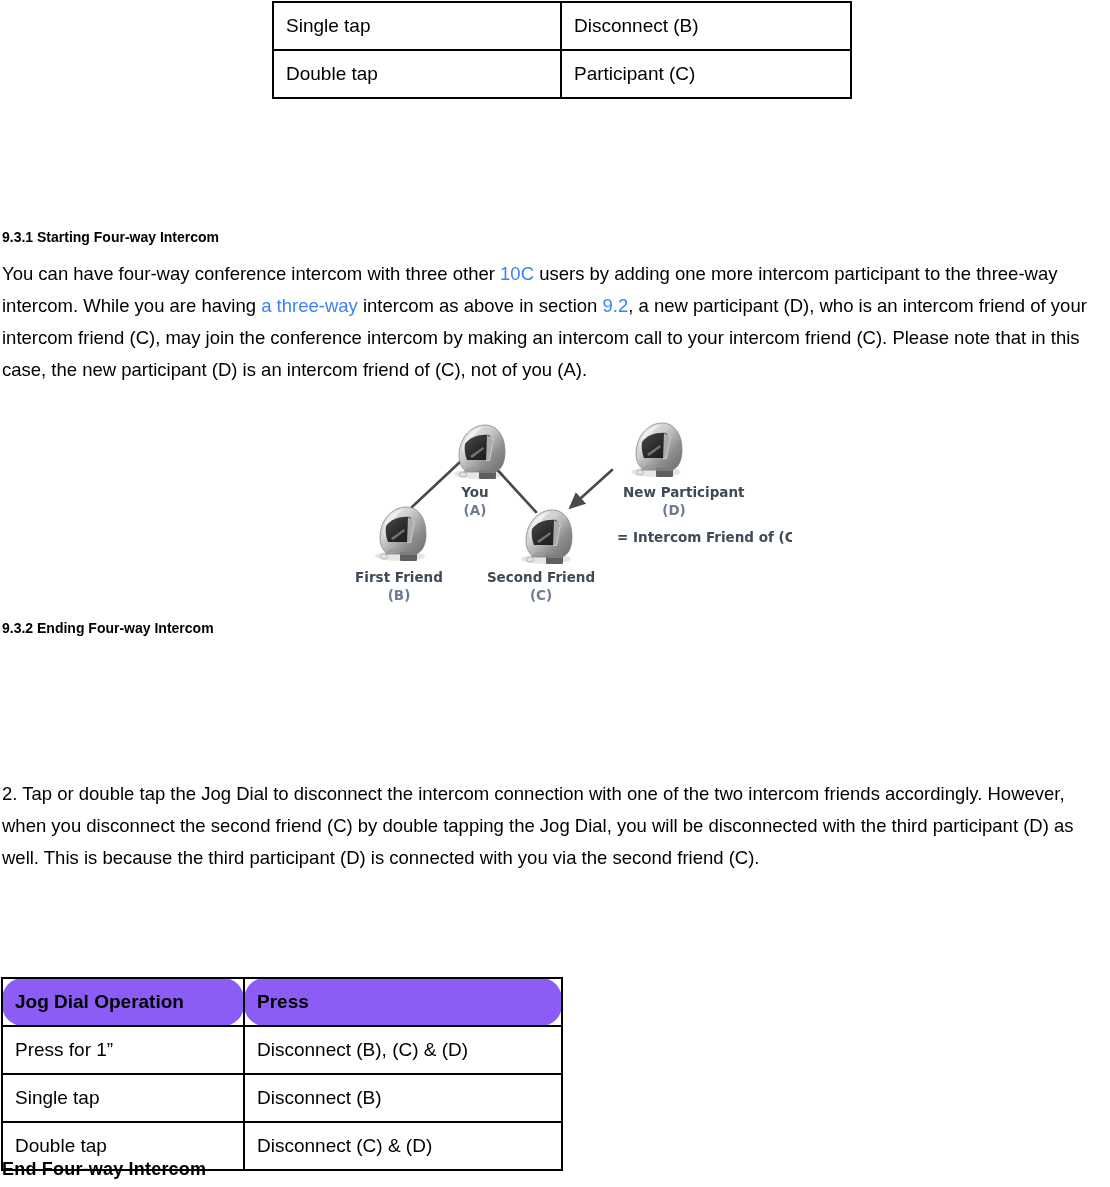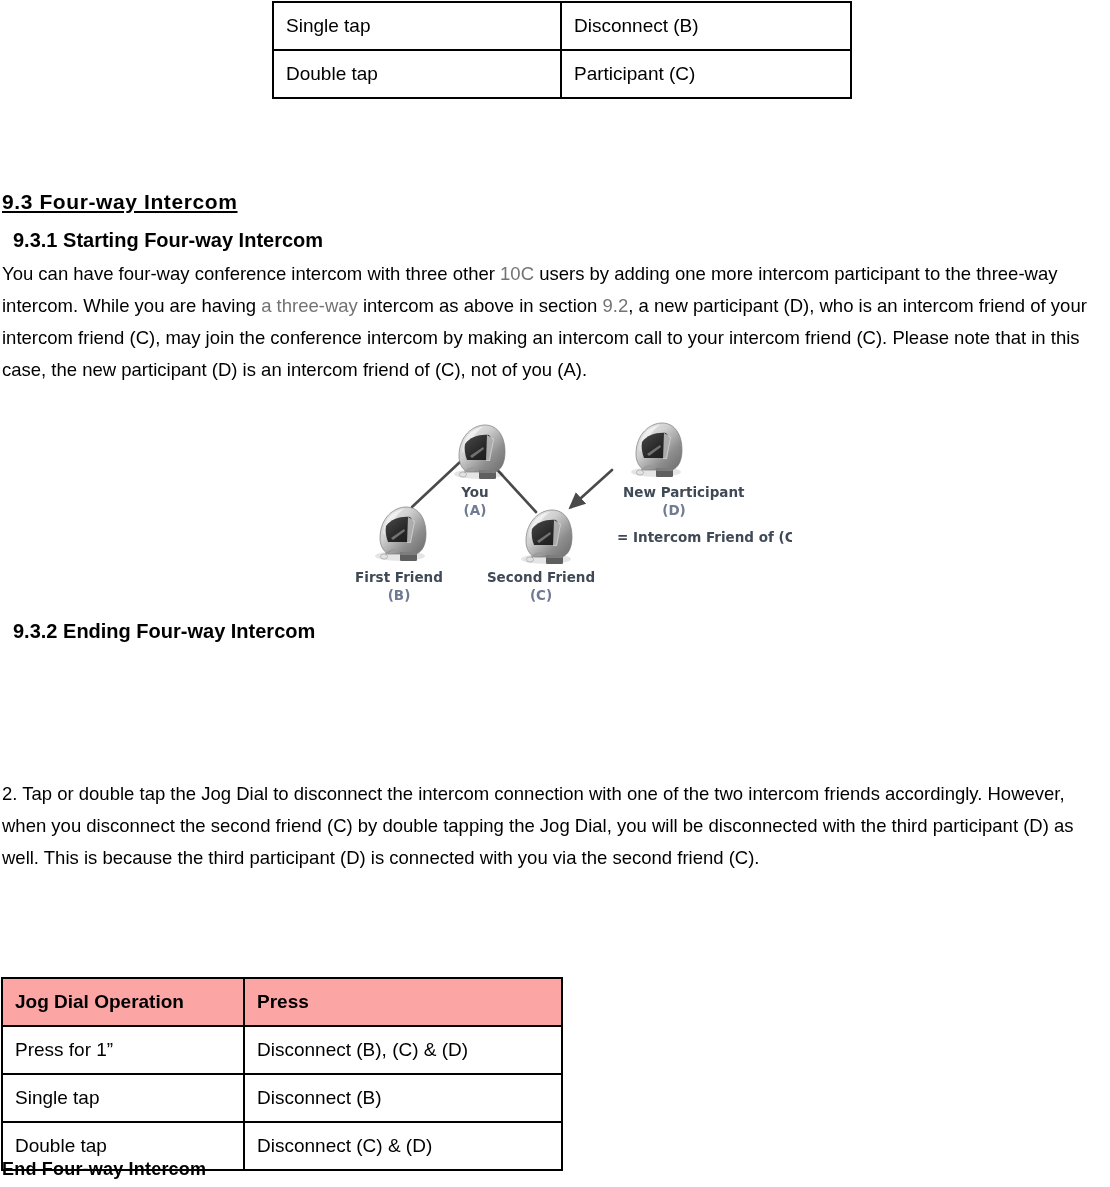--- a/index.html
+++ b/index.html
@@ -31,22 +31,23 @@
   table.doc-table td,
   table.doc-table th {
     border: 2px solid #000000;
     padding: 10px 12px;
     text-align: left;
     vertical-align: middle;
     font-weight: normal;
     background: #ffffff;
   }
   table.doc-table th {
-    background: #fca5a5;
-    font-weight: bold;
+    background: #8b5cf6;
+    font-weight: bold;
+    border-radius: 21px;
   }
 
   
   .top-table-wrap {
     position: absolute;
     left: 272px;
     top: 1px;
   }
   .top-table { width: 578px; }
   .top-table col.c1 { width: 288px; }
@@ -68,33 +69,33 @@
   .h2 {
     position: absolute;
     left: 2px;
     font-size: 21px;
     font-weight: bold;
     text-decoration: underline;
     letter-spacing: 0.6px;
   }
   .h3 {
     position: absolute;
-    left: 13px;
-    font-size: 20px;
+    left: 2px;
+    font-size: 14px;
     font-weight: bold;
   }
   .body-block {
     position: absolute;
     left: 2px;
     width: 1106px;
     font-size: 18.5px;
     line-height: 32px;
     text-align: left;
   }
-  .red { color: #737373; }
+  .red { color: #3b82f6; }
 
   
   .diagram {
     position: absolute;
     left: 340px;
     top: 402px;
     width: 452px;
     height: 205px;
   }
   .diagram svg { display: block; }
@@ -149,21 +150,20 @@
         </tr>
         <tr>
           <td>Double tap</td>
           <td>Participant (C)</td>
         </tr>
       </tbody>
     </table>
   </div>
 
 
-  <div class="h2" style="top:190px;">9.3 Four-way Intercom</div>
 
   <div class="h3" style="top:229px;">9.3.1 Starting Four-way Intercom</div>
 
   <div class="body-block" style="top:258px;">
     <span>You can have four-way conference intercom with three other </span><span class="red">10C</span><span> users by adding one more intercom participant to the three-way intercom. While you are having </span><span class="red">a three-way</span><span> intercom as above in section </span><span class="red">9.2</span><span>, a new participant (D), who is an intercom friend of your intercom friend (C), may join the conference intercom by making an intercom call to your intercom friend (C). Please note that in this case, the new participant (D) is an intercom friend of (C), not of you (A).</span>
   </div>
 
   <div class="diagram">
     <svg width="452" height="205" viewBox="0 0 452 205" xmlns="http://www.w3.org/2000/svg">
       <defs>

